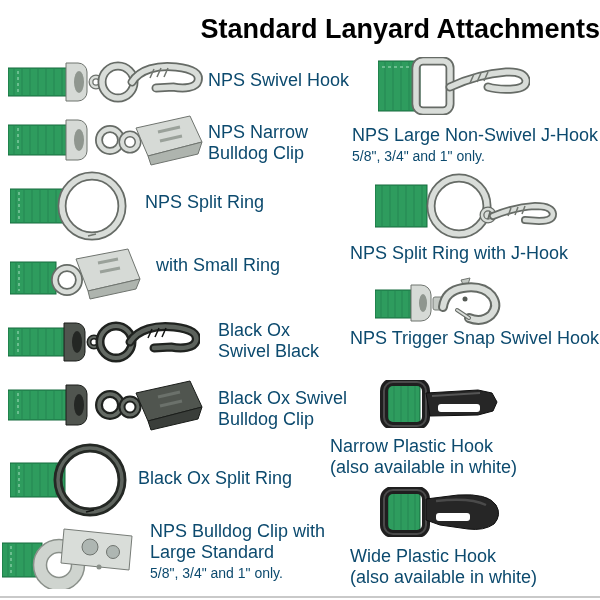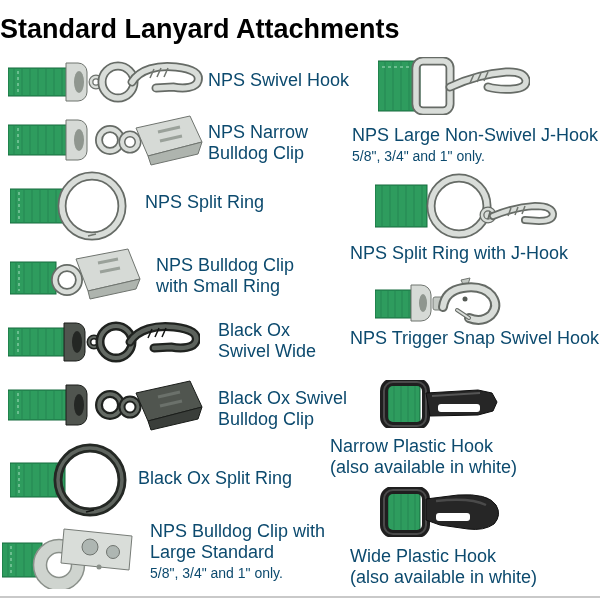--- a/index.html
+++ b/index.html
@@ -1,18 +1,18 @@
 <!DOCTYPE html>
 <html><head>
 <meta charset="utf-8">
 <style>
   html,body{margin:0;padding:0;background:#ffffff;}
   #page{position:relative;width:600px;height:600px;background:#ffffff;overflow:hidden;
         font-family:"Liberation Sans","DejaVu Sans",sans-serif;color:#000;}
-  .title{position:absolute;top:14px;left:0;width:600px;text-align:left;
+  .title{position:absolute;top:14px;left:0;width:600px;text-align:right;
          font-size:27px;font-weight:bold;letter-spacing:0px;}
   .img{position:absolute;}
   .label{position:absolute;font-size:18px;line-height:21px;color:#0c4a6e;}
   .note{font-size:14px;line-height:17px;margin-top:2px;font-weight:normal;}
   .bottomline{position:absolute;left:0;top:596px;width:600px;height:2px;background:#c9c9c9;}
 </style>
 </head>
 <body>
 
 <div id="page">
@@ -72,41 +72,40 @@
     <rect x="0" y="15" width="46" height="32" fill="#2E9C5E" stroke="#156B3D"></rect>
     <path d="M6 16v30M14 16v30M22 16v30M30 16v30M38 16v30" stroke="#268753" stroke-width="2" opacity="0.5"></path>
     <line x1="9" y1="18" x2="9" y2="44" stroke="#A8E0C0" stroke-dasharray="3 3"></line>
     <circle cx="57" cy="33" r="12" fill="none" stroke="#666B66" stroke-width="8"></circle>
     <circle cx="57" cy="33" r="12" fill="none" stroke="#D9DDD9" stroke-width="4.5"></circle>
     <polygon points="66,12 118,2 130,32 78,44" fill="#D6DAD6" stroke="#6F746F"></polygon>
     <polygon points="78,44 130,32 126,42 80,52" fill="#AEB4AE" stroke="#6F746F"></polygon>
     <path d="M88 16 l20 -4 M90 25 l20 -4" stroke="#9AA19A" stroke-width="3"></path>
   </svg>
   <div class="label" style="left:156px;top:255px">
-    <div>NPS Bulldog Clip</div>
     <div>with Small Ring</div>
   </div>
 
   <svg class="img" style="left:8px;top:317px" width="192" height="50" viewBox="0 0 192 50">
     <rect x="0" y="11" width="58" height="28" fill="#2E9C5E" stroke="#156B3D"></rect>
     <path d="M6 12v26M14 12v26M22 12v26M30 12v26M38 12v26M46 12v26M54 12v26" stroke="#268753" stroke-width="2" opacity="0.5"></path>
     <line x1="10" y1="14" x2="10" y2="36" stroke="#A8E0C0" stroke-dasharray="3 3"></line>
     <path d="M56 6 h12 a9 9 0 0 1 9 9 v20 a9 9 0 0 1 -9 9 h-12 z" fill="#50554F" stroke="#1A1D1A"></path>
     <ellipse cx="69" cy="25" rx="5" ry="11" fill="#242724"></ellipse>
     <circle cx="86" cy="25" r="5" fill="none" stroke="#1F221F" stroke-width="5"></circle>
     <circle cx="86" cy="25" r="5" fill="none" stroke="#646A64" stroke-width="2"></circle>
     <circle cx="108" cy="25" r="16" fill="none" stroke="#1F221F" stroke-width="9"></circle>
     <circle cx="108" cy="25" r="16" fill="none" stroke="#646A64" stroke-width="4"></circle>
     <path d="M122 25 C130 12 148 8 166 10 C184 12 190 17 188 24 C186 31 174 32 163 30 L146 31" fill="none" stroke="#1F221F" stroke-width="9" stroke-linecap="round"></path>
     <path d="M122 25 C130 12 148 8 166 10 C184 12 190 17 188 24 C186 31 174 32 163 30 L146 31" fill="none" stroke="#5C625C" stroke-width="4.5" stroke-linecap="round"></path>
     <path d="M144 12l-4 9M151 11l-4 9M158 11l-4 9" stroke="#111311" stroke-width="1.5"></path>
   </svg>
   <div class="label" style="left:218px;top:320px">
     <div>Black Ox</div>
-    <div>Swivel Wide</div>
+    <div>Swivel Black</div>
   </div>
 
   <svg class="img" style="left:8px;top:377px" width="196" height="56" viewBox="0 0 196 56">
     <rect x="0" y="13" width="60" height="30" fill="#2E9C5E" stroke="#156B3D"></rect>
     <path d="M6 14v28M14 14v28M22 14v28M30 14v28M38 14v28M46 14v28M54 14v28" stroke="#268753" stroke-width="2" opacity="0.5"></path>
     <line x1="10" y1="16" x2="10" y2="40" stroke="#A8E0C0" stroke-dasharray="3 3"></line>
     <path d="M58 8 h12 a9 9 0 0 1 9 9 v22 a9 9 0 0 1 -9 9 h-12 z" fill="#50554F" stroke="#1A1D1A"></path>
     <ellipse cx="71" cy="28" rx="5" ry="11" fill="#242724"></ellipse>
     <circle cx="102" cy="28" r="11" fill="none" stroke="#1F221F" stroke-width="8"></circle>
     <circle cx="102" cy="28" r="11" fill="none" stroke="#646A64" stroke-width="3.5"></circle>

